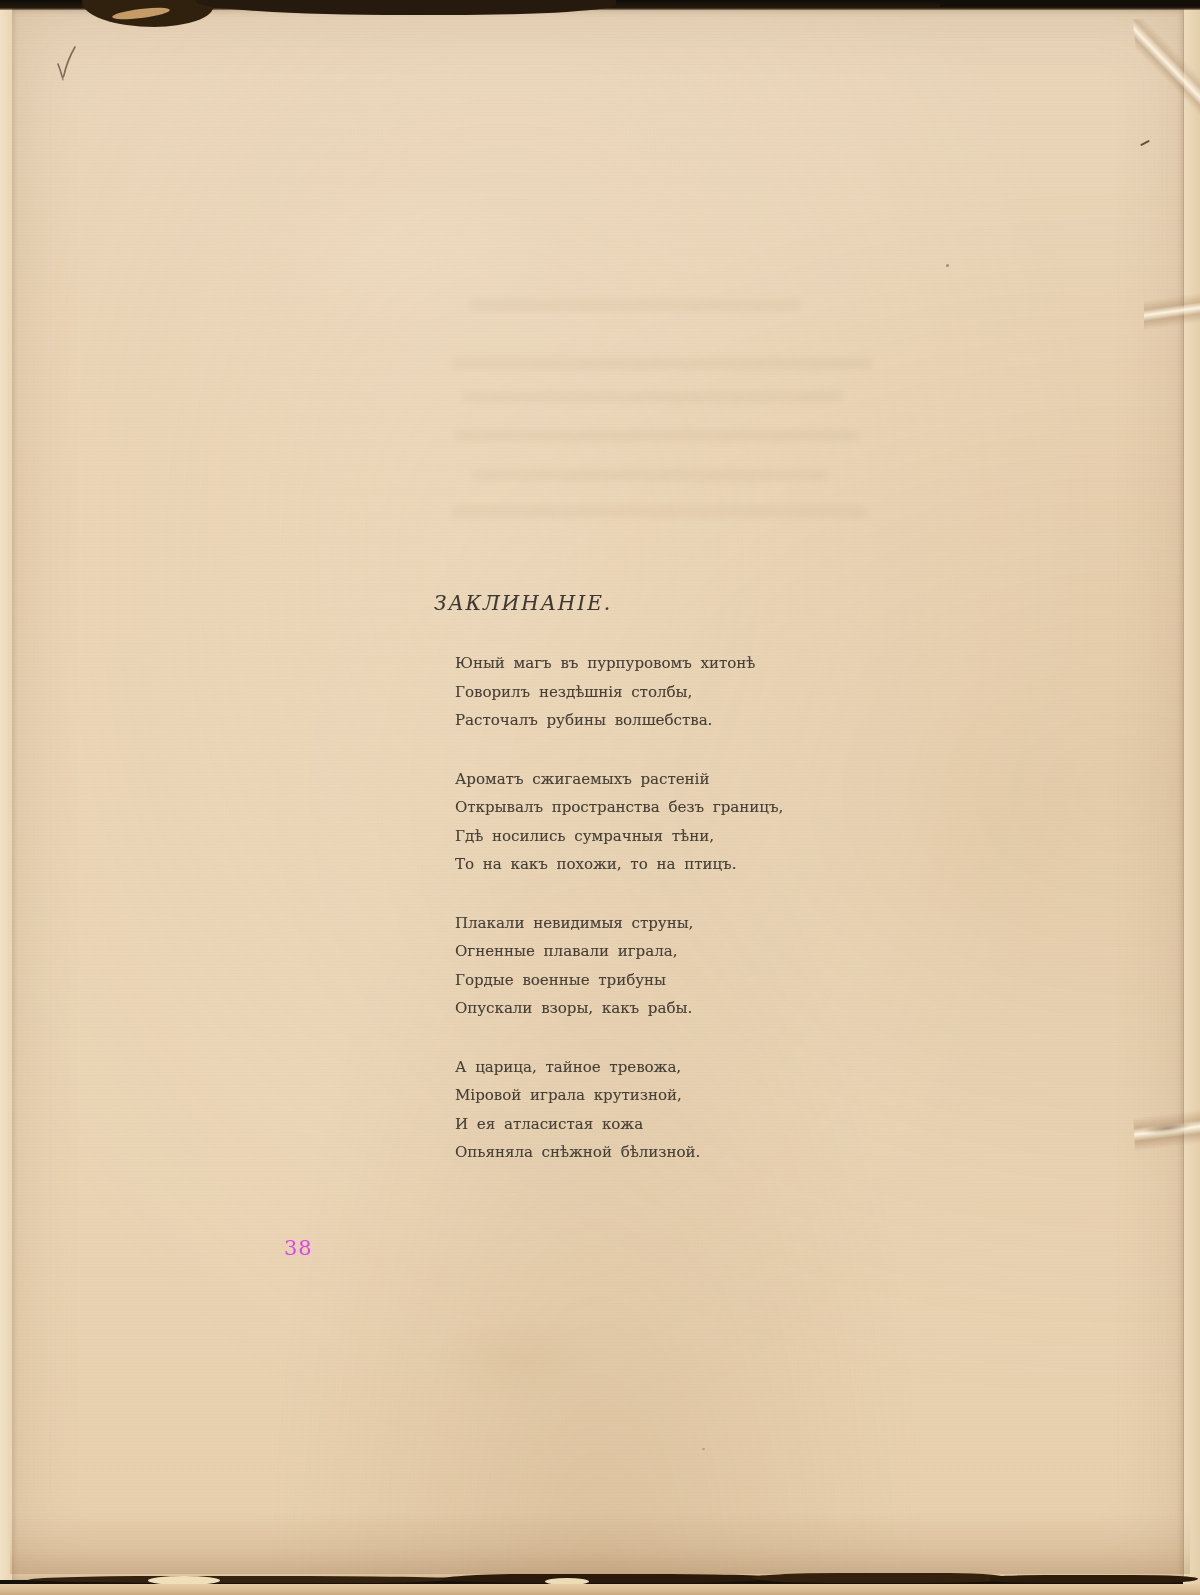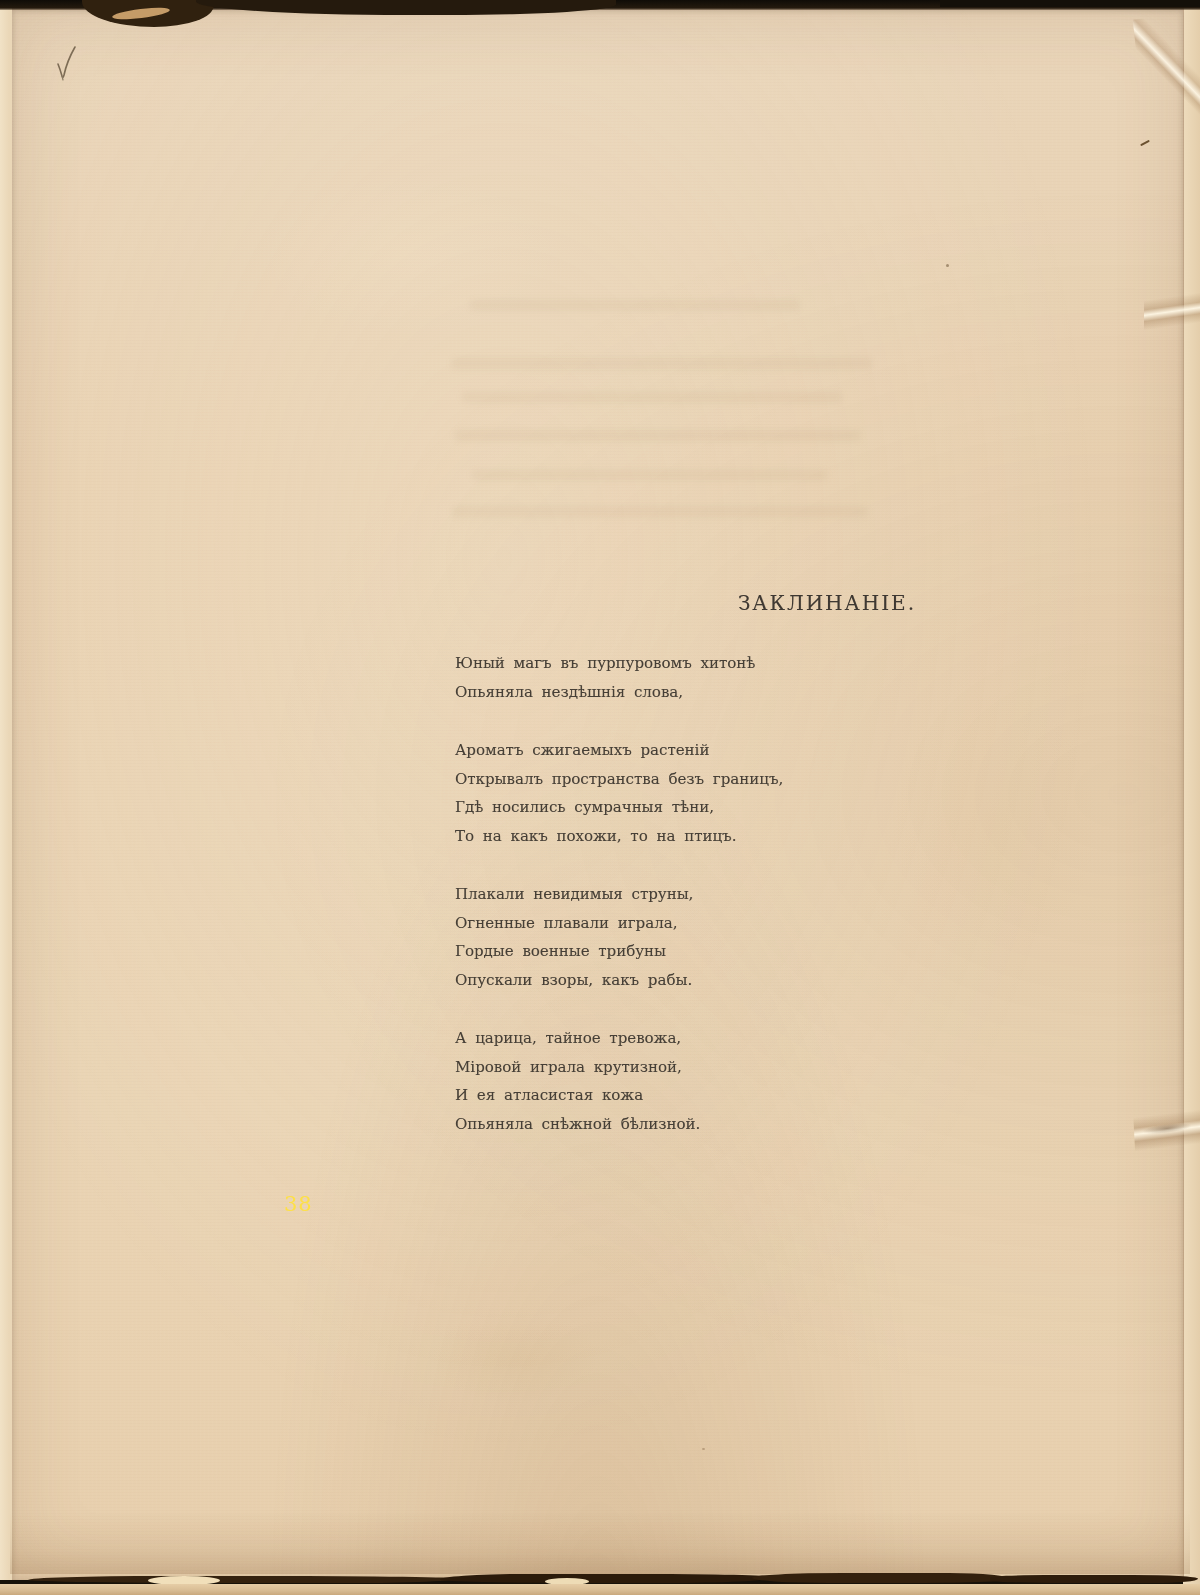--- a/index.html
+++ b/index.html
@@ -100,39 +100,40 @@
 
   
   .ghost { background: rgba(150,118,82,.065); filter: blur(3px); border-radius: 4px; }
 
   .speck1 { left: 1140px; top: 142px; width: 10px; height: 2px; background: #6b5130; transform: rotate(-28deg); border-radius: 2px; }
   .speck2 { left: 946px; top: 264px; width: 3px; height: 3px; background: rgba(110,85,55,.55); border-radius: 50%; }
   .speck3 { left: 702px; top: 1448px; width: 3px; height: 2px; background: rgba(120,92,60,.4); border-radius: 50%; }
 
   
   .title {
-    left: 476px; top: 591px; width: 440px;
-    text-align: right;
+    left: 434px; top: 591px; width: 440px;
+    text-align: left;
     font-size: 20px; line-height: 24px;
     letter-spacing: 2px;
     color: #3e3832;
     text-shadow: 0.3px 0.3px 0 rgba(62,56,50,.35);
+    font-style: italic;
   }
   .poem {
     left: 455px; top: 649px; width: 470px;
     font-size: 15px; line-height: 28.5px;
     color: #463f36;
     word-spacing: 4px;
     white-space: nowrap;
     text-shadow: 0.3px 0.3px 0 rgba(70,63,54,.30);
   }
   .stanza { margin-bottom: 30px; }
   .page-number {
-    left: 284px; top: 1192px;
-    font-size: 21px; color: #fde047;
+    left: 284px; top: 1236px;
+    font-size: 21px; color: #d946ef;
     letter-spacing: 1px;
   }
 
   
   .checkmark { left: 52px; top: 42px; width: 32px; height: 44px; }
 </style>
 </head>
 <body>
 
 <div class="scan">
@@ -171,21 +172,22 @@
   <svg class="abs checkmark" viewBox="0 0 32 44">
     <path d="M6,22 Q8,27 10,34 Q11,37 12,33 Q15,19 23,5" fill="none" stroke="#7d6c55" stroke-width="1.6" stroke-linecap="round"></path>
     <path d="M10,34 L11,38" fill="none" stroke="#8a7a63" stroke-width="1.2" stroke-linecap="round"></path>
   </svg>
 
   <div class="abs title">ЗАКЛИНАНІЕ.</div>
 
   <div class="abs poem">
     <div class="stanza">
       <div>Юный магъ въ пурпуровомъ хитонѣ</div>
-      <div>Опьяняла нездѣшнія слова,</div>
+      <div>Говорилъ нездѣшнія столбы,</div>
+      <div>Расточалъ рубины волшебства.</div>
     </div>
     <div class="stanza">
       <div>Ароматъ сжигаемыхъ растеній</div>
       <div>Открывалъ пространства безъ границъ,</div>
       <div>Гдѣ носились сумрачныя тѣни,</div>
       <div>То на какъ похожи, то на птицъ.</div>
     </div>
     <div class="stanza">
       <div>Плакали невидимыя струны,</div>
       <div>Огненные плавали играла,</div>

